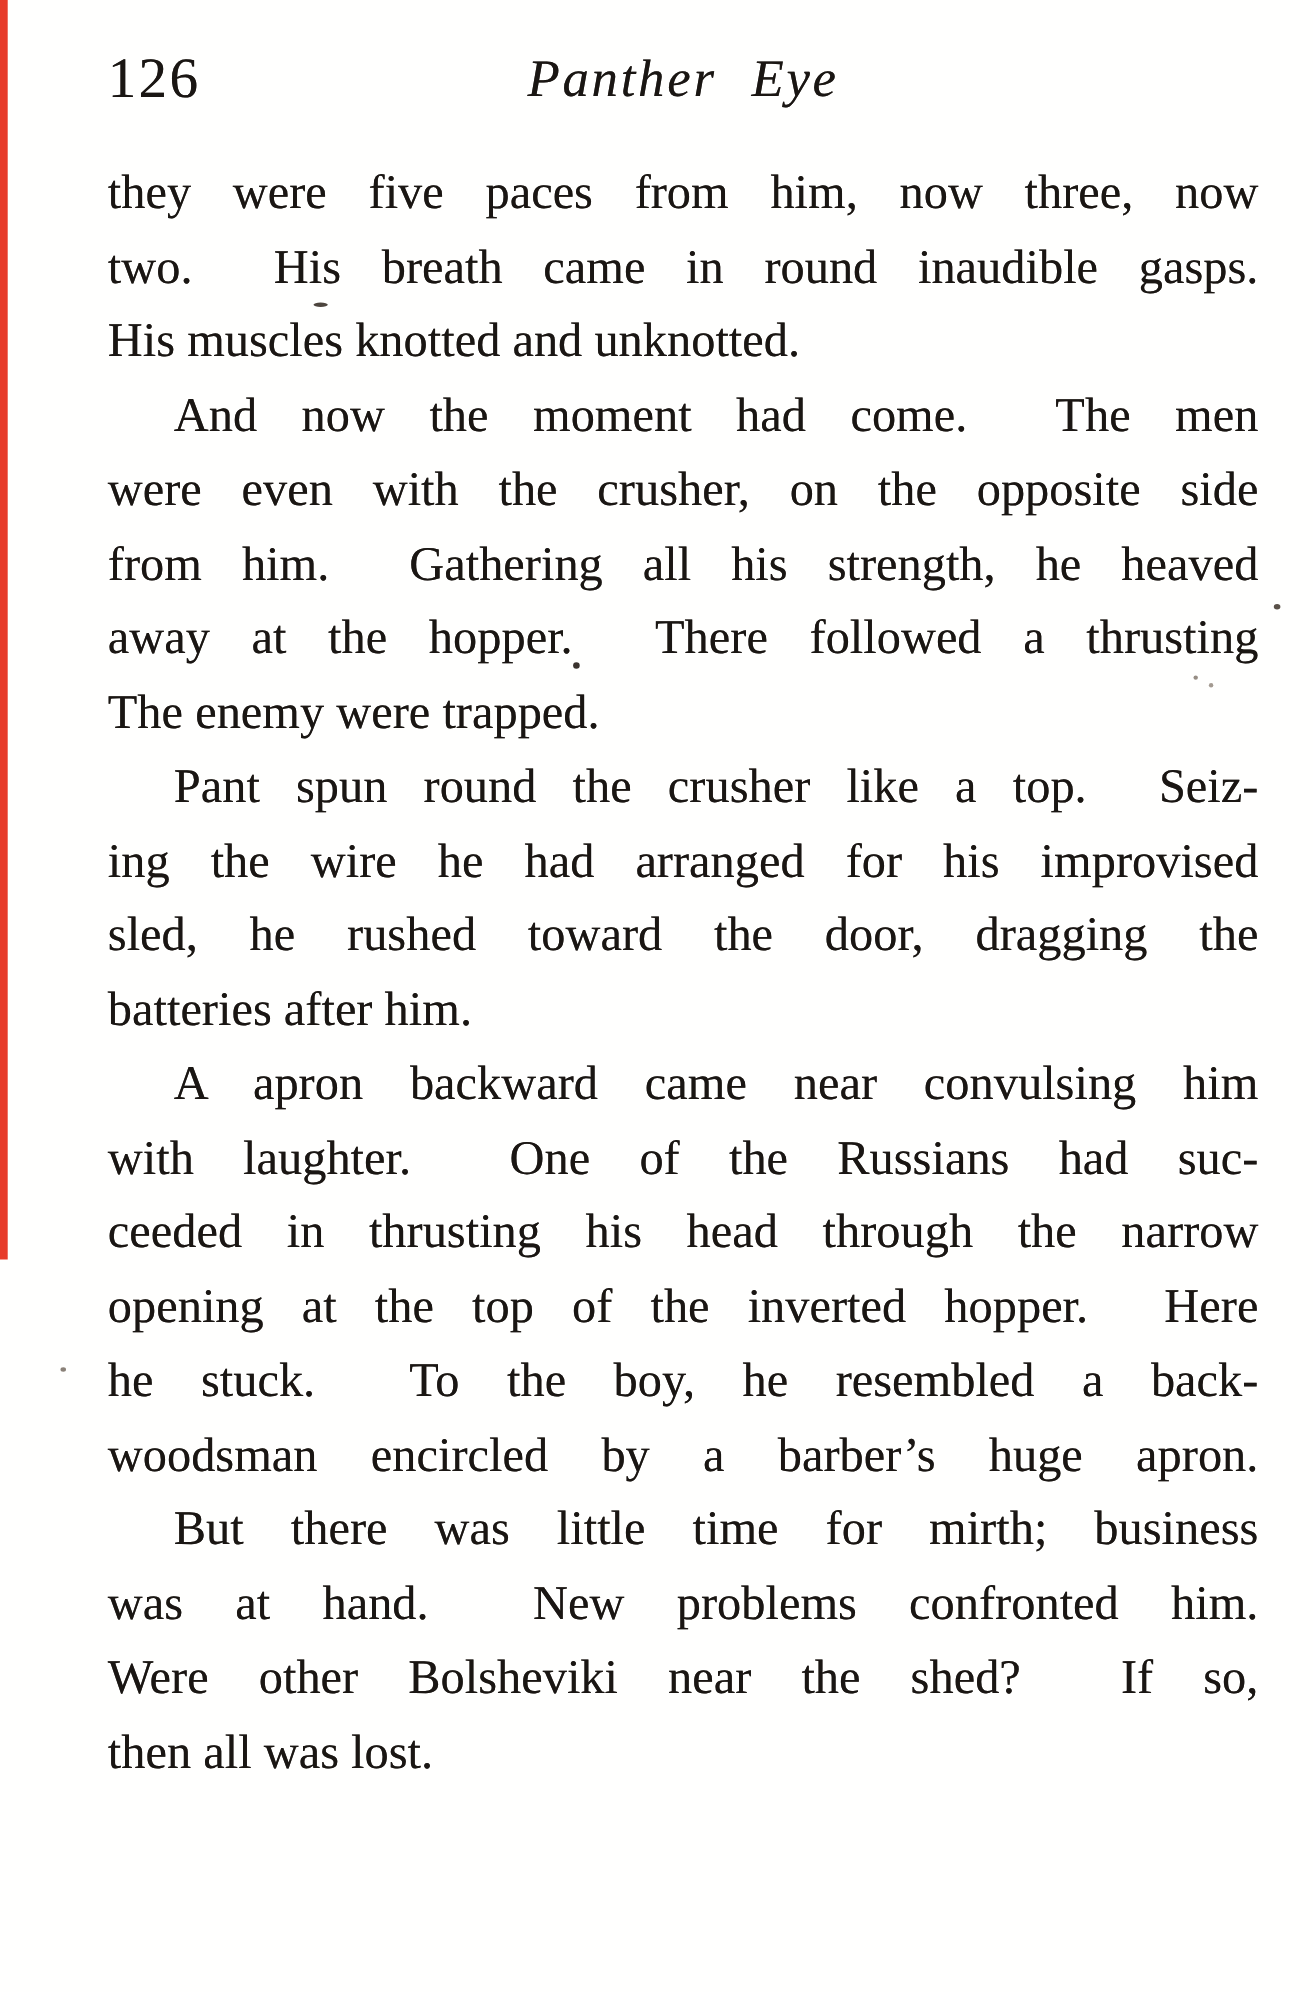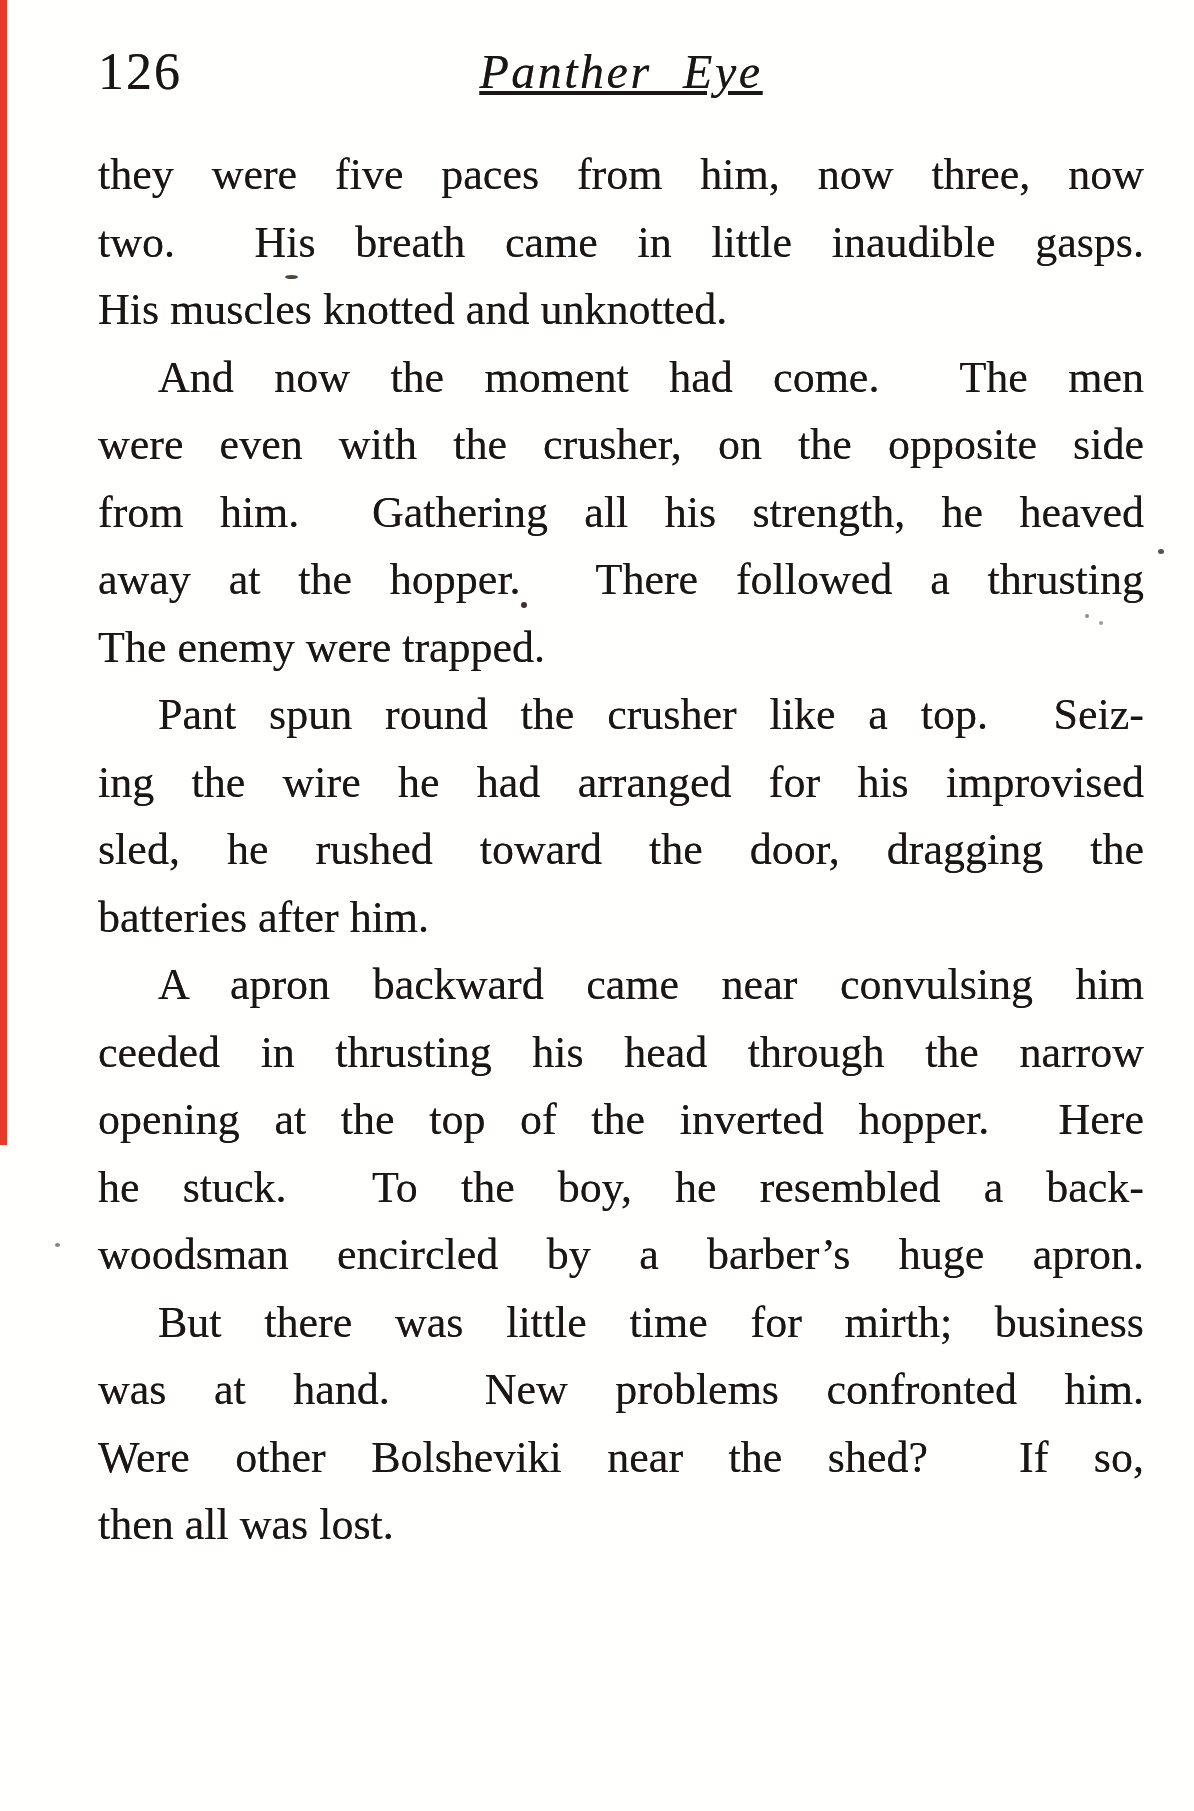--- a/index.html
+++ b/index.html
@@ -18,21 +18,21 @@
     width: 1046px; height: 64px; line-height: 64px;
     text-align: center;
     text-shadow: 0 0 0.6px rgba(22,17,12,0.75);
   }
   .page-num {
     position: absolute; left: 0; top: 0;
     font-size: 52px; letter-spacing: 2px;
   }
   .running-title {
     font-style: italic; font-size: 48px;
-    letter-spacing: 2.5px; word-spacing: 17px; text-decoration: underline;
+    letter-spacing: 2.5px; word-spacing: 17px;
   }
   .text-block {
     position: absolute; left: 98px; top: 141px; width: 1046px;
     font-size: 44px; line-height: 67.5px;
     text-shadow: 0 0 0.6px rgba(22,17,12,0.75);
   }
   .line {
     text-align: justify;
     text-align-last: justify;
     text-justify: inter-word;
@@ -48,32 +48,33 @@
 <div class="page">
   <div class="edge-stripe" style="left: 0px; top: 0px; width: 7px; height: 1145px; background: rgb(231, 59, 42);"></div>
 
   <div class="header">
     <span class="page-num">126</span>
     <span class="running-title">Panther Eye</span>
   </div>
 
   <div class="text-block">
       <div class="line">they were five paces from him, now three, now</div>
-      <div class="line">two.  His breath came in little inaudible gasps.</div>
+      <div class="line">two.  His breath came in round inaudible gasps.</div>
       <div class="line no-just">His muscles knotted and unknotted.</div>
       <div class="line indent">And now the moment had come.  The men</div>
       <div class="line">were even with the crusher, on the opposite side</div>
       <div class="line">from him.  Gathering all his strength, he heaved</div>
       <div class="line">away at the hopper.  There followed a thrusting</div>
       <div class="line no-just">The enemy were trapped.</div>
       <div class="line indent">Pant spun round the crusher like a top.  Seiz-</div>
       <div class="line">ing the wire he had arranged for his improvised</div>
       <div class="line">sled, he rushed toward the door, dragging the</div>
       <div class="line no-just">batteries after him.</div>
       <div class="line indent">A apron backward came near convulsing him</div>
+      <div class="line">with laughter.  One of the Russians had suc-</div>
       <div class="line">ceeded in thrusting his head through the narrow</div>
       <div class="line">opening at the top of the inverted hopper.  Here</div>
       <div class="line">he stuck.  To the boy, he resembled a back-</div>
       <div class="line">woodsman encircled by a barber’s huge apron.</div>
       <div class="line indent">But there was little time for mirth; business</div>
       <div class="line">was at hand.  New problems confronted him.</div>
       <div class="line">Were other Bolsheviki near the shed?  If so,</div>
       <div class="line no-just">then all was lost.</div>
     </div>
 <div class="speck" style="left: 285px; top: 275px; width: 13px; height: 4px; background: rgb(77, 69, 62);"></div>

